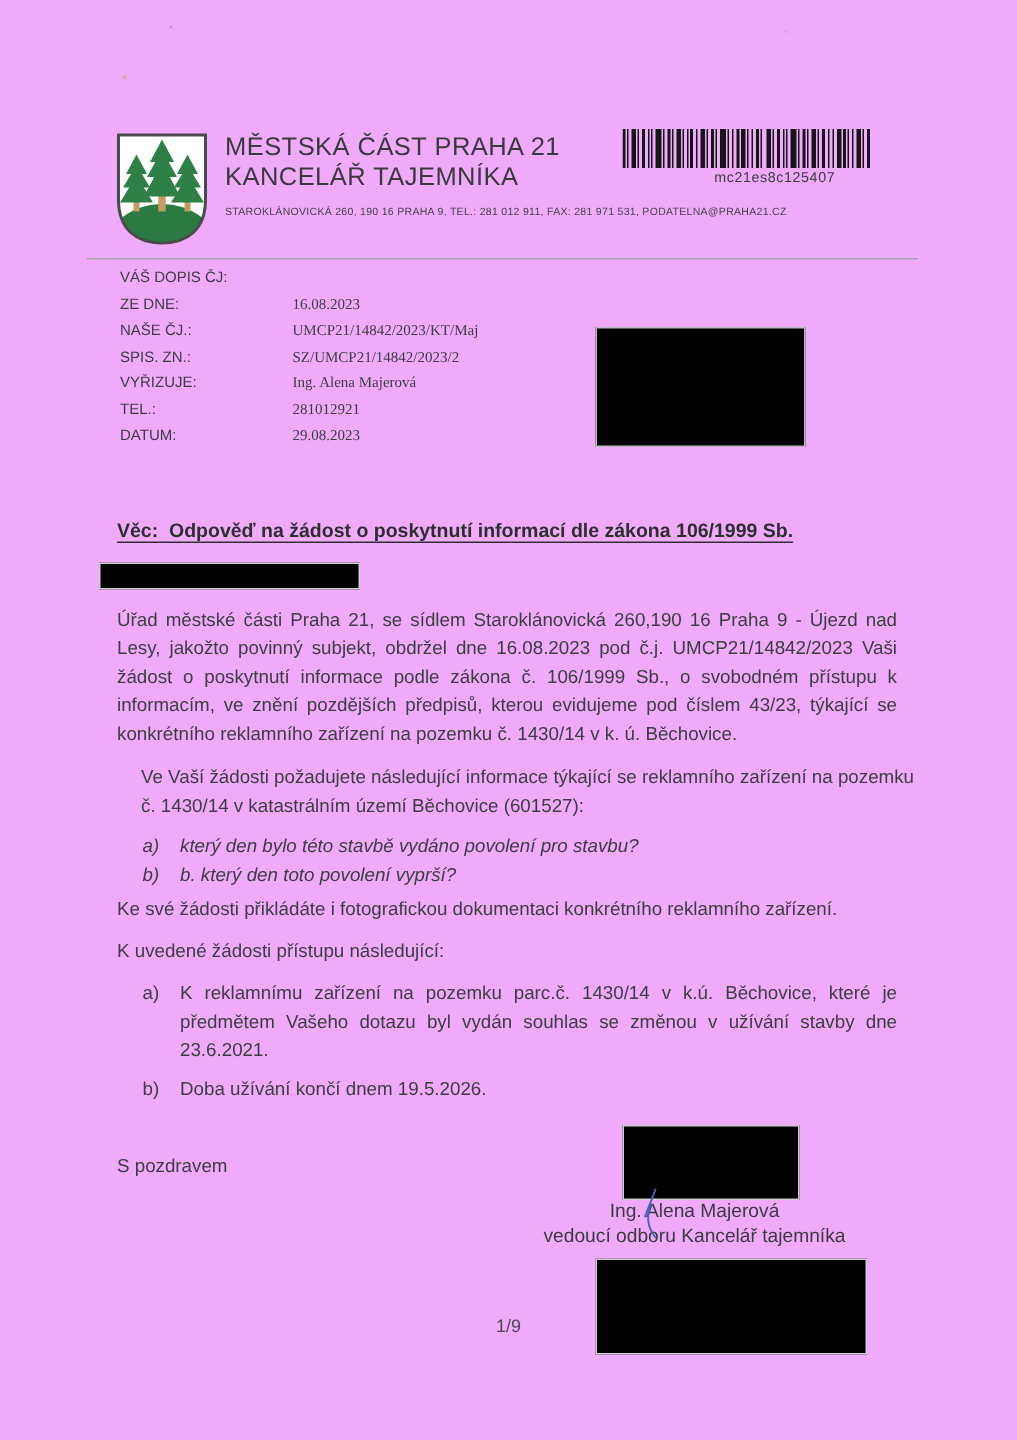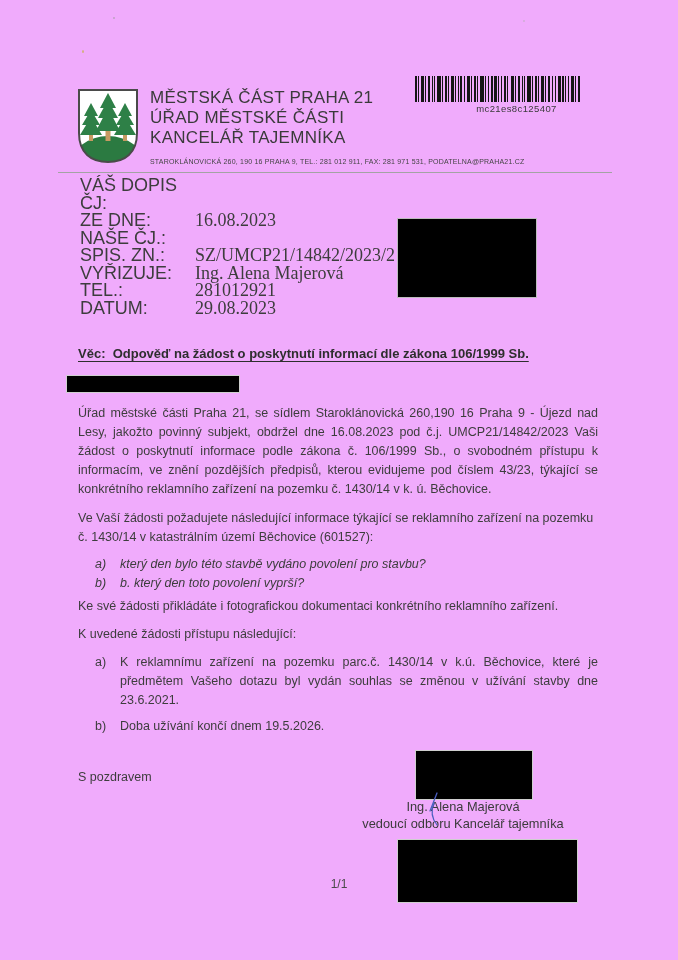--- a/index.html
+++ b/index.html
@@ -7,45 +7,45 @@
     position:relative;width:678px;height:960px;margin:0 auto;
     background:#f0abfc;overflow:hidden;
     font-family:"Liberation Sans","DejaVu Sans",sans-serif;
     color:#3d3d3d;
   }
   
   .logo{position:absolute;left:75px;top:87px;width:66px;height:78px;}
   .org{position:absolute;left:150px;top:88px;line-height:20px;}
   .org .org-line{font-size:17px;letter-spacing:.3px;color:#3a3a3a;}
   .org .addr{font-size:7px;letter-spacing:.2px;color:#444;margin-top:4px;white-space:nowrap;}
-  .barcode-wrap{position:absolute;left:415px;top:76px;width:165px;}
+  .barcode-wrap{position:absolute;left:415px;top:86px;width:165px;}
   .barcode-svg{display:block;width:165px;height:26px;}
   .barcode-text{font-size:9.5px;color:#3a3a3a;text-align:center;margin-top:1px;padding-left:38px;letter-spacing:.4px;}
   .rule{position:absolute;left:58px;top:172px;width:554px;height:1px;background:#a3a3a3;}
   
-  .meta{position:absolute;left:80px;top:177px;font-size:18px;line-height:17.5px;}
+  .meta{position:absolute;left:80px;top:177px;font-size:10px;line-height:17.5px;}
   .meta .row{display:flex;}
   .meta .label{width:115px;flex:0 0 115px;}
   .meta .value{white-space:nowrap;font-family:Liberation Serif, serif;}
   
   .redact{position:absolute;background:#000;border:1px solid #bdbdbd;box-sizing:border-box;}
   .redact-meta{left:397px;top:218px;width:140px;height:80px;}
   .redact-addressee{left:66px;top:375px;width:174px;height:18px;border-color:#d0d0d0;}
   .redact-sig-top{left:415px;top:750px;width:118px;height:50px;border-color:#cfcfcf;}
   .redact-sig-bottom{left:397px;top:839px;width:181px;height:64px;border-color:#cfcfcf;}
   
   .subject{
     position:absolute;left:78px;top:346px;width:540px;
     font-size:13px;font-weight:bold;color:#2e2e2e;
     text-decoration:underline;text-underline-offset:3px;
     white-space:pre-wrap;
   }
   .para{position:absolute;left:78px;width:520px;font-size:12.5px;line-height:19px;text-align:justify;}
   .p1{top:404px;}
-  .p2{top:509px;text-align:left;}
+  .p2{top:509px;text-align:left;margin-left:16px;}
   .p3{top:597px;text-align:left;}
   .p4{top:625px;text-align:left;}
   .closing{top:768px;text-align:left;}
   .list-item{position:absolute;left:95px;width:503px;font-size:12.5px;line-height:19px;display:flex;}
   .list-item .marker{flex:0 0 25px;}
   .list-item .li-text{flex:1 1 auto;}
   .q-a{top:555px;font-style:italic;}
   .q-b{top:574px;font-style:italic;}
   .ans-a{top:653px;}
   .ans-a .li-text{text-align:justify;}
@@ -86,21 +86,20 @@
       <polygon points="50,16 43,29 57,29" fill="#2e8047"></polygon>
       <polygon points="33,21 21,44 45,44" fill="#2e8047"></polygon>
       <polygon points="33,13 23,31 43,31" fill="#2e8047"></polygon>
       <polygon points="33,6 25,21 41,21" fill="#2e8047"></polygon>
     </g>
     <path d="M4 3 H62 V46 C62 66 50 75 33 75 C16 75 4 66 4 46 Z" fill="none" stroke="#4a4a4a" stroke-width="2"></path>
   </svg>
 
   <div class="org">
     <div class="org-line">MĚSTSKÁ ČÁST PRAHA 21</div>
-    <div class="org-line">ÚŘAD MĚSTSKÉ ČÁSTI</div>
     <div class="org-line">KANCELÁŘ TAJEMNÍKA</div>
     <div class="addr">STAROKLÁNOVICKÁ 260, 190 16  PRAHA 9, TEL.: 281 012 911, FAX: 281 971 531, PODATELNA@PRAHA21.CZ</div>
   </div>
 
   <div class="barcode-wrap">
     <svg class="barcode-svg" viewBox="0 0 165 26" preserveAspectRatio="none" xmlns="http://www.w3.org/2000/svg">
       <path fill="#161616" d="M0 0h2v26H0z M3 0h1v26H3z M6 0h3v26H6z M10 0h1v26h-1z M13 0h2v26h-2z M17 0h1v26h-1z M19 0h1v26h-1z M22 0h4v26h-4z M27 0h1v26h-1z M30 0h2v26h-2z M33 0h1v26h-1z M36 0h3v26h-3z M40 0h1v26h-1z M43 0h1v26h-1z M45 0h2v26h-2z M49 0h1v26h-1z M52 0h3v26h-3z M56 0h1v26h-1z M59 0h2v26h-2z M62 0h1v26h-1z M65 0h4v26h-4z M70 0h1v26h-1z M73 0h1v26h-1z M76 0h2v26h-2z M79 0h3v26h-3z M83 0h1v26h-1z M86 0h1v26h-1z M89 0h2v26h-2z M92 0h1v26h-1z M96 0h3v26h-3z M100 0h1v26h-1z M103 0h2v26h-2z M107 0h1v26h-1z M109 0h1v26h-1z M112 0h4v26h-4z M117 0h1v26h-1z M120 0h2v26h-2z M123 0h1v26h-1z M126 0h3v26h-3z M130 0h1v26h-1z M133 0h2v26h-2z M137 0h1v26h-1z M140 0h1v26h-1z M143 0h3v26h-3z M147 0h2v26h-2z M150 0h1v26h-1z M153 0h1v26h-1z M156 0h3v26h-3z M160 0h1v26h-1z M163 0h2v26h-2z"></path>
     </svg>
     <div class="barcode-text">mc21es8c125407</div>
   </div>
@@ -111,20 +110,21 @@
     <div class="row">
       <span class="label">VÁŠ DOPIS ČJ:</span>
       <span class="value"></span>
     </div>
     <div class="row">
       <span class="label">ZE DNE:</span>
       <span class="value">16.08.2023</span>
     </div>
     <div class="row">
       <span class="label">NAŠE ČJ.:</span>
+      <span class="value">UMCP21/14842/2023/KT/Maj</span>
     </div>
     <div class="row">
       <span class="label">SPIS. ZN.:</span>
       <span class="value">SZ/UMCP21/14842/2023/2</span>
     </div>
     <div class="row">
       <span class="label">VYŘIZUJE:</span>
       <span class="value">Ing. Alena Majerová</span>
     </div>
     <div class="row">
@@ -176,19 +176,19 @@
     <div>vedoucí odboru Kancelář tajemníka</div>
   </div>
 
   <svg class="pen" viewBox="0 0 50 40" xmlns="http://www.w3.org/2000/svg">
     <path d="M17 21 L24 3" fill="none" stroke="#4b5fc0" stroke-width="1.3" stroke-linecap="round"></path>
     <path d="M21 13 q-5 12 3 22" fill="none" stroke="#4b5fc0" stroke-width="1.2" stroke-linecap="round"></path>
   </svg>
 
   <div class="redact redact-sig-bottom"></div>
 
-  <div class="page-number">1/1</div>
+  <div class="page-number">1/9</div>
 
   <div class="speck speck1"></div>
   <div class="speck speck2"></div>
   <div class="speck speck3"></div>
 
 </div>
 
 </body></html>

